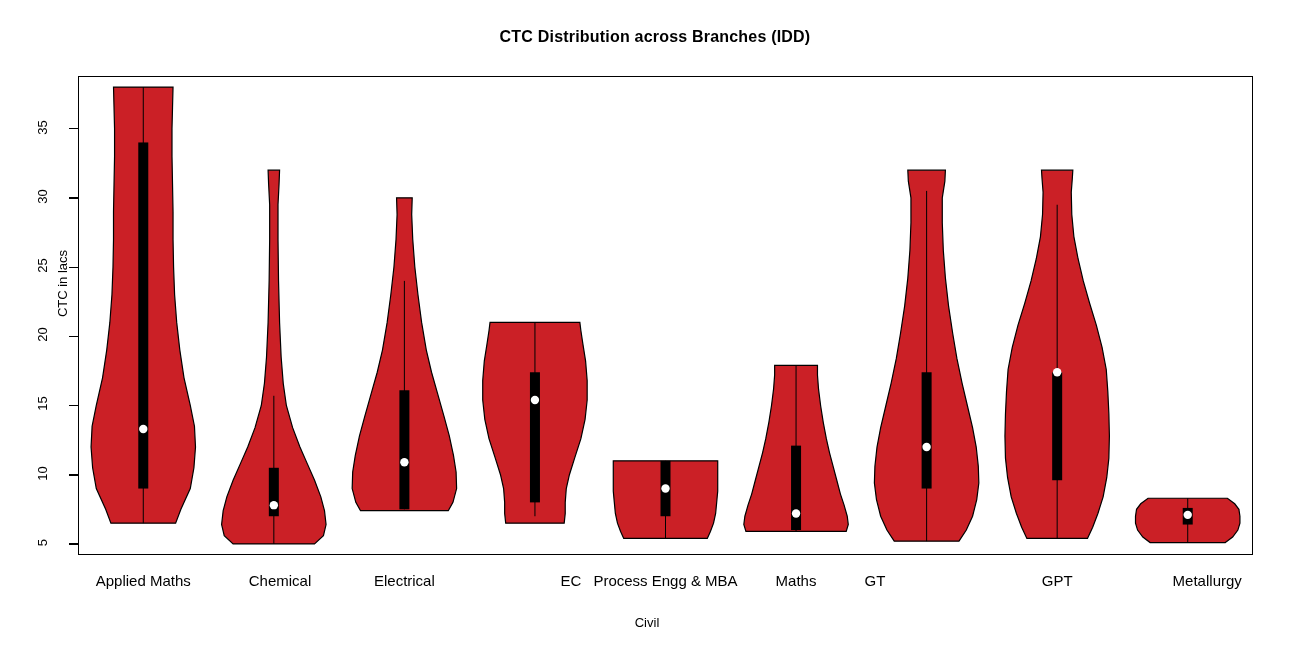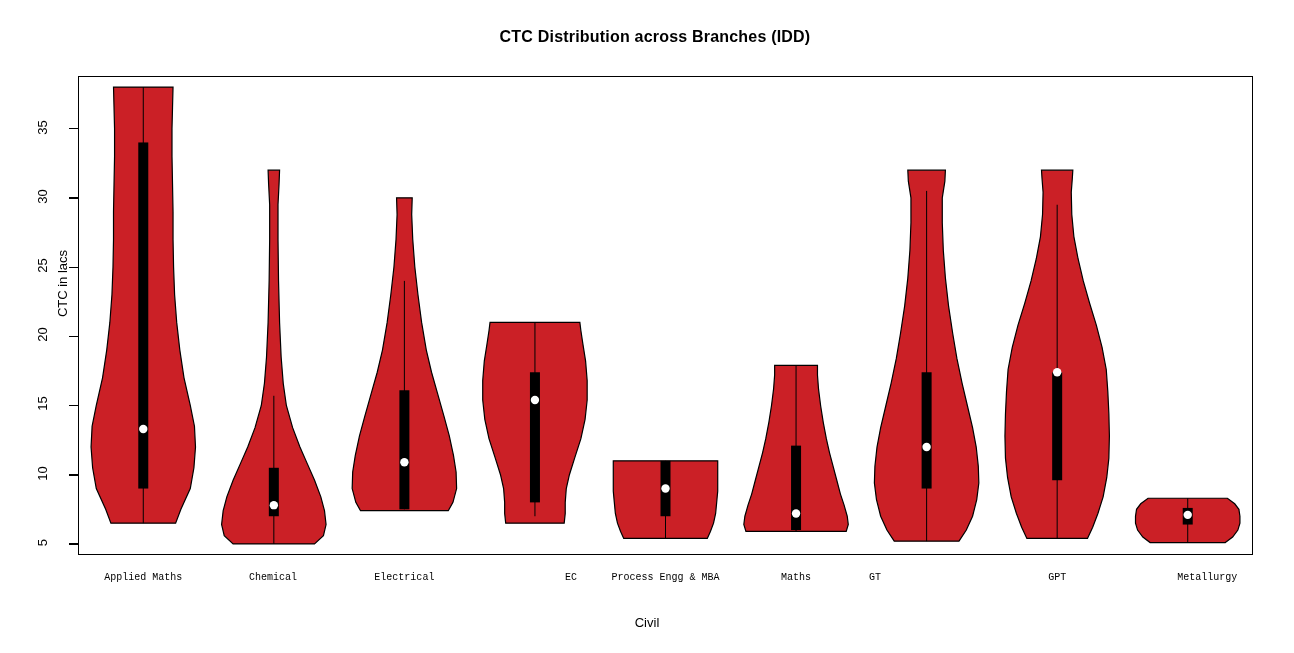--- a/index.html
+++ b/index.html
@@ -67,26 +67,25 @@
     position: absolute;
     font-size: 13px;
     width: 40px;
     text-align: center;
     transform: rotate(-90deg);
     transform-origin: center center;
     left: 22px;
   }
   .x-tick-label {
     position: absolute;
-    font-size: 10px;
+    font-size: 15px;
     top: 572px;
     text-align: center;
     white-space: nowrap;
     transform: translateX(-50%);
-    font-family: Liberation Mono, monospace;
   }
   svg.violins {
     position: absolute;
     left: 0;
     top: 0;
     width: 1294px;
     height: 653px;
     overflow: visible;
   }
 </style>
@@ -171,21 +170,21 @@
         <line x1="1187.7222222222222" x2="1187.7222222222222" y1="542.5404624277456" y2="498.23988439306356" stroke="#000000" stroke-width="1"></line>
         <rect x="1182.7222222222222" y="507.9306358381503" width="10" height="16.61271676300572" fill="#000000"></rect>
         <circle cx="1187.7222222222222" cy="514.8526011560693" r="4.2" fill="#FFFFFF"></circle>
       </g>
     </svg>
 
   <div id="plot-frame"></div>
 
   <div id="x-ticks">
       <div class="x-tick-label" style="left: 143.278px;">Applied Maths</div>
-      <div class="x-tick-label" style="left: 273px;">Chemical</div>
+      <div class="x-tick-label" style="left: 280px;">Chemical</div>
       <div class="x-tick-label" style="left: 404.389px;">Electrical</div>
       <div class="x-tick-label" style="left: 534.944px; margin-left: 36px;">EC</div>
       <div class="x-tick-label" style="left: 665.5px;">Process Engg &amp; MBA</div>
       <div class="x-tick-label" style="left: 796.056px;">Maths</div>
       <div class="x-tick-label" style="left: 875px;">GT</div>
       <div class="x-tick-label" style="left: 1057.17px; text-align: right;">GPT</div>
       <div class="x-tick-label" style="left: 1187.72px; padding-left: 39px;">Metallurgy</div>
     </div>
 
 </div>

